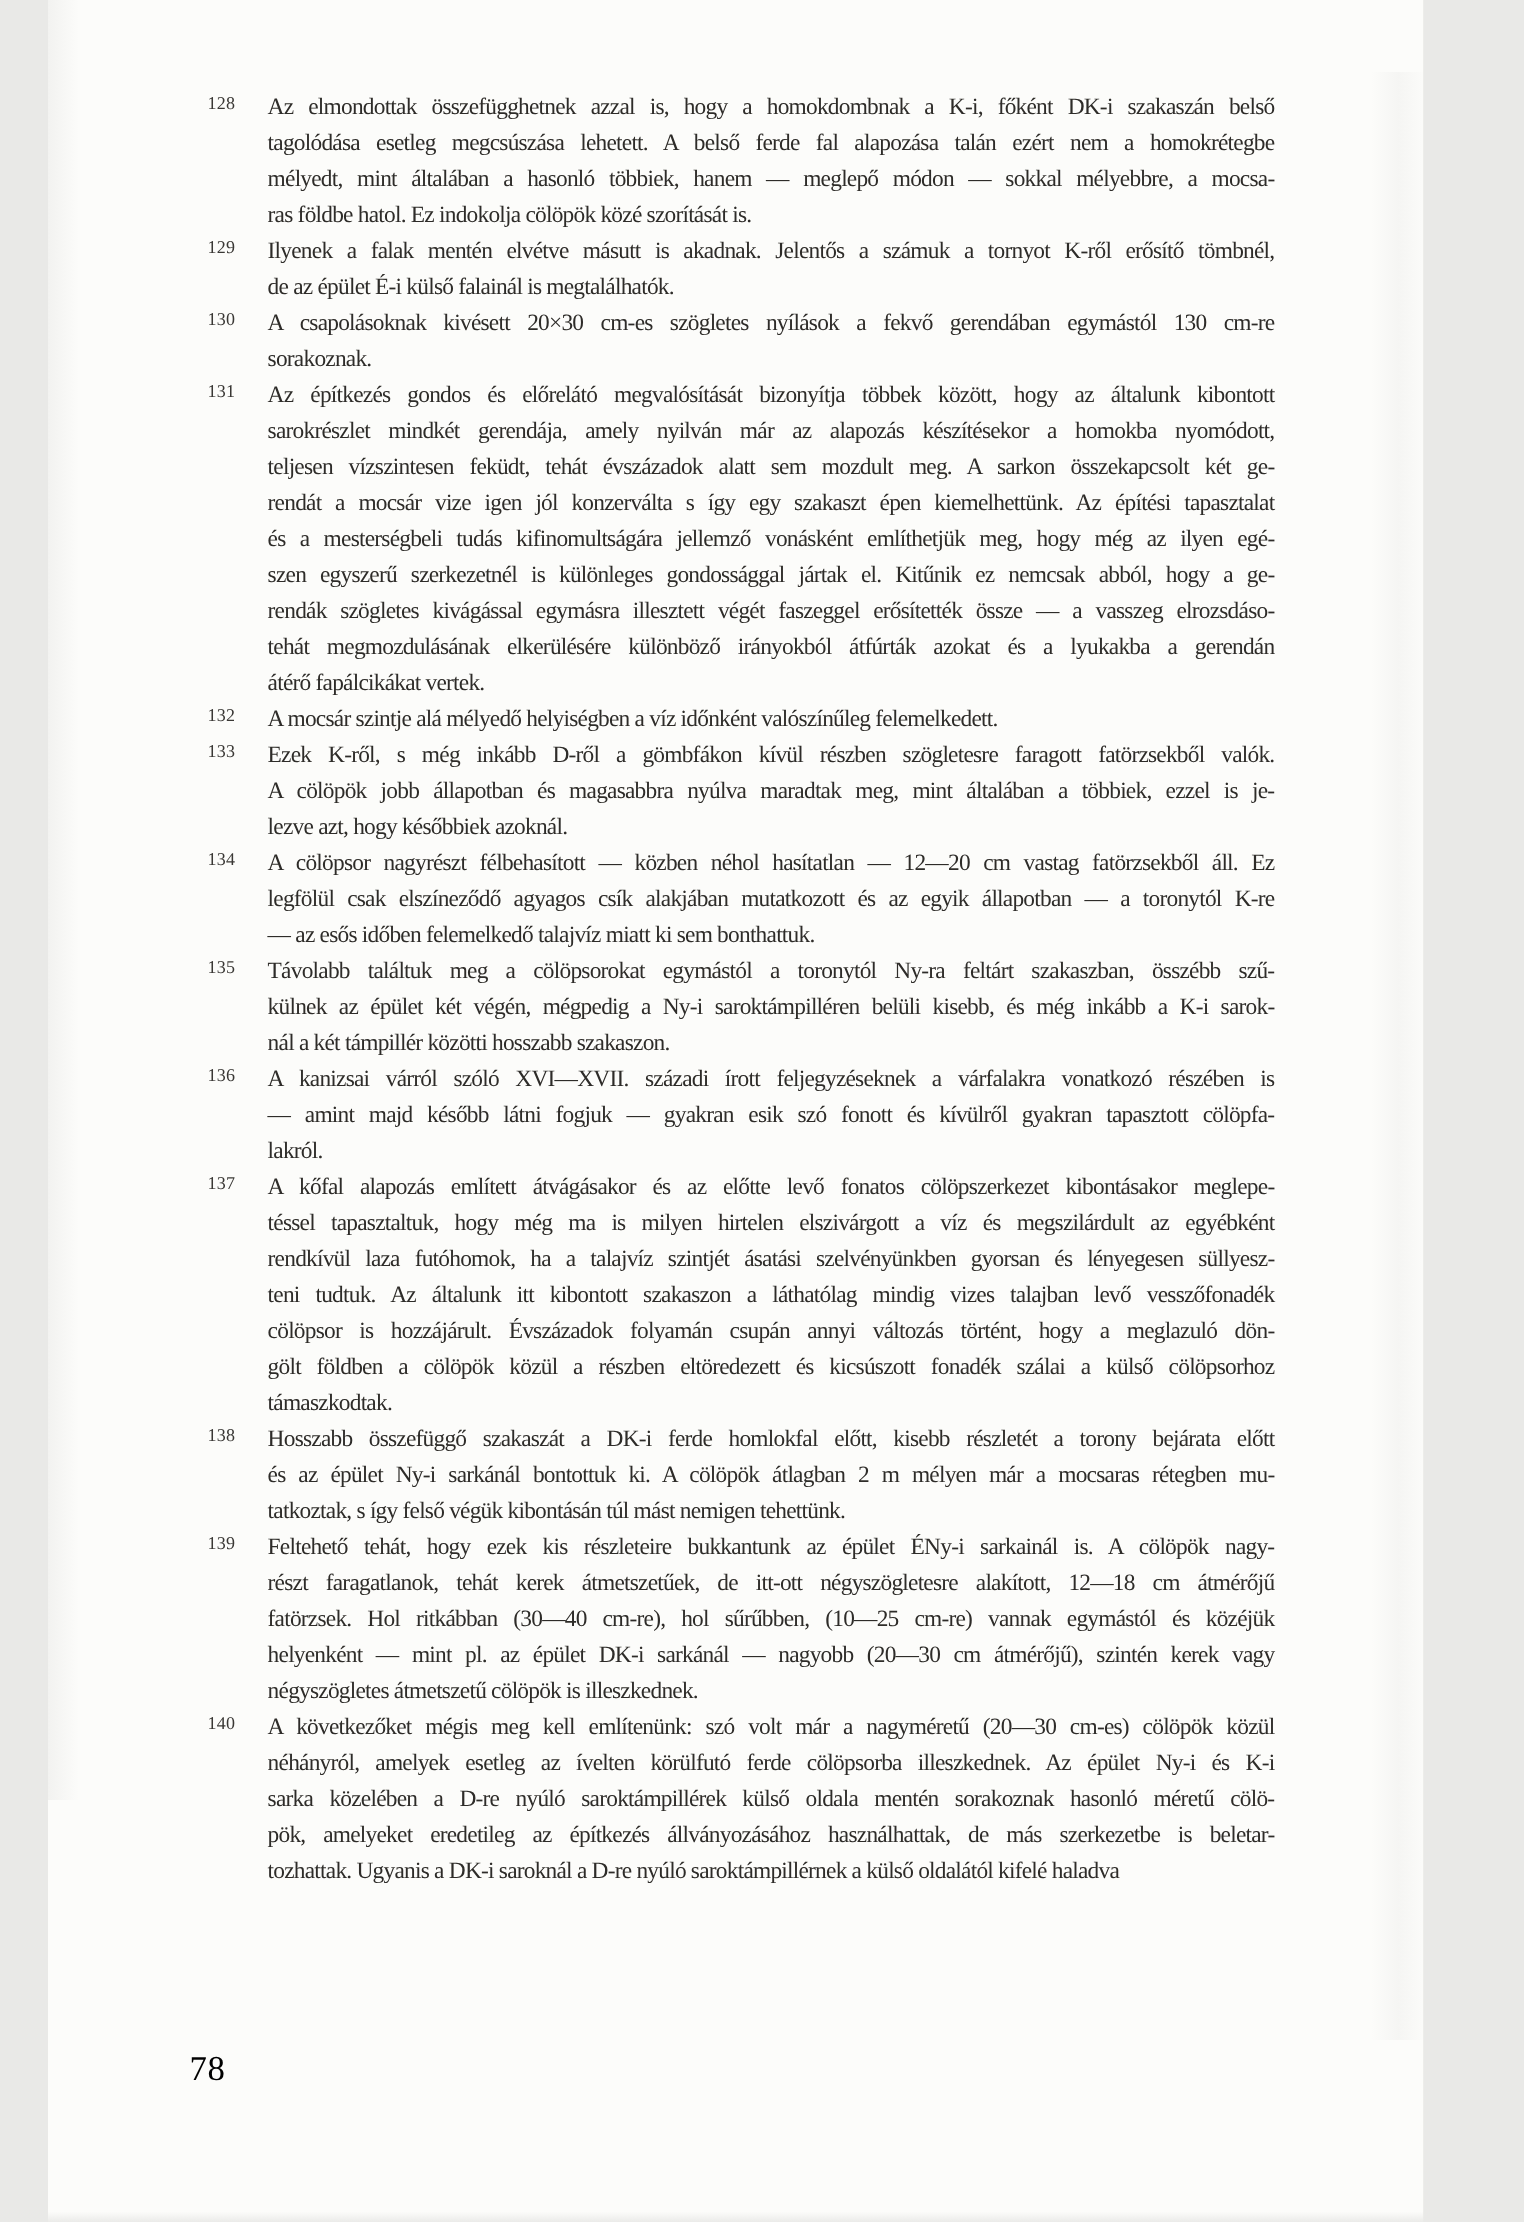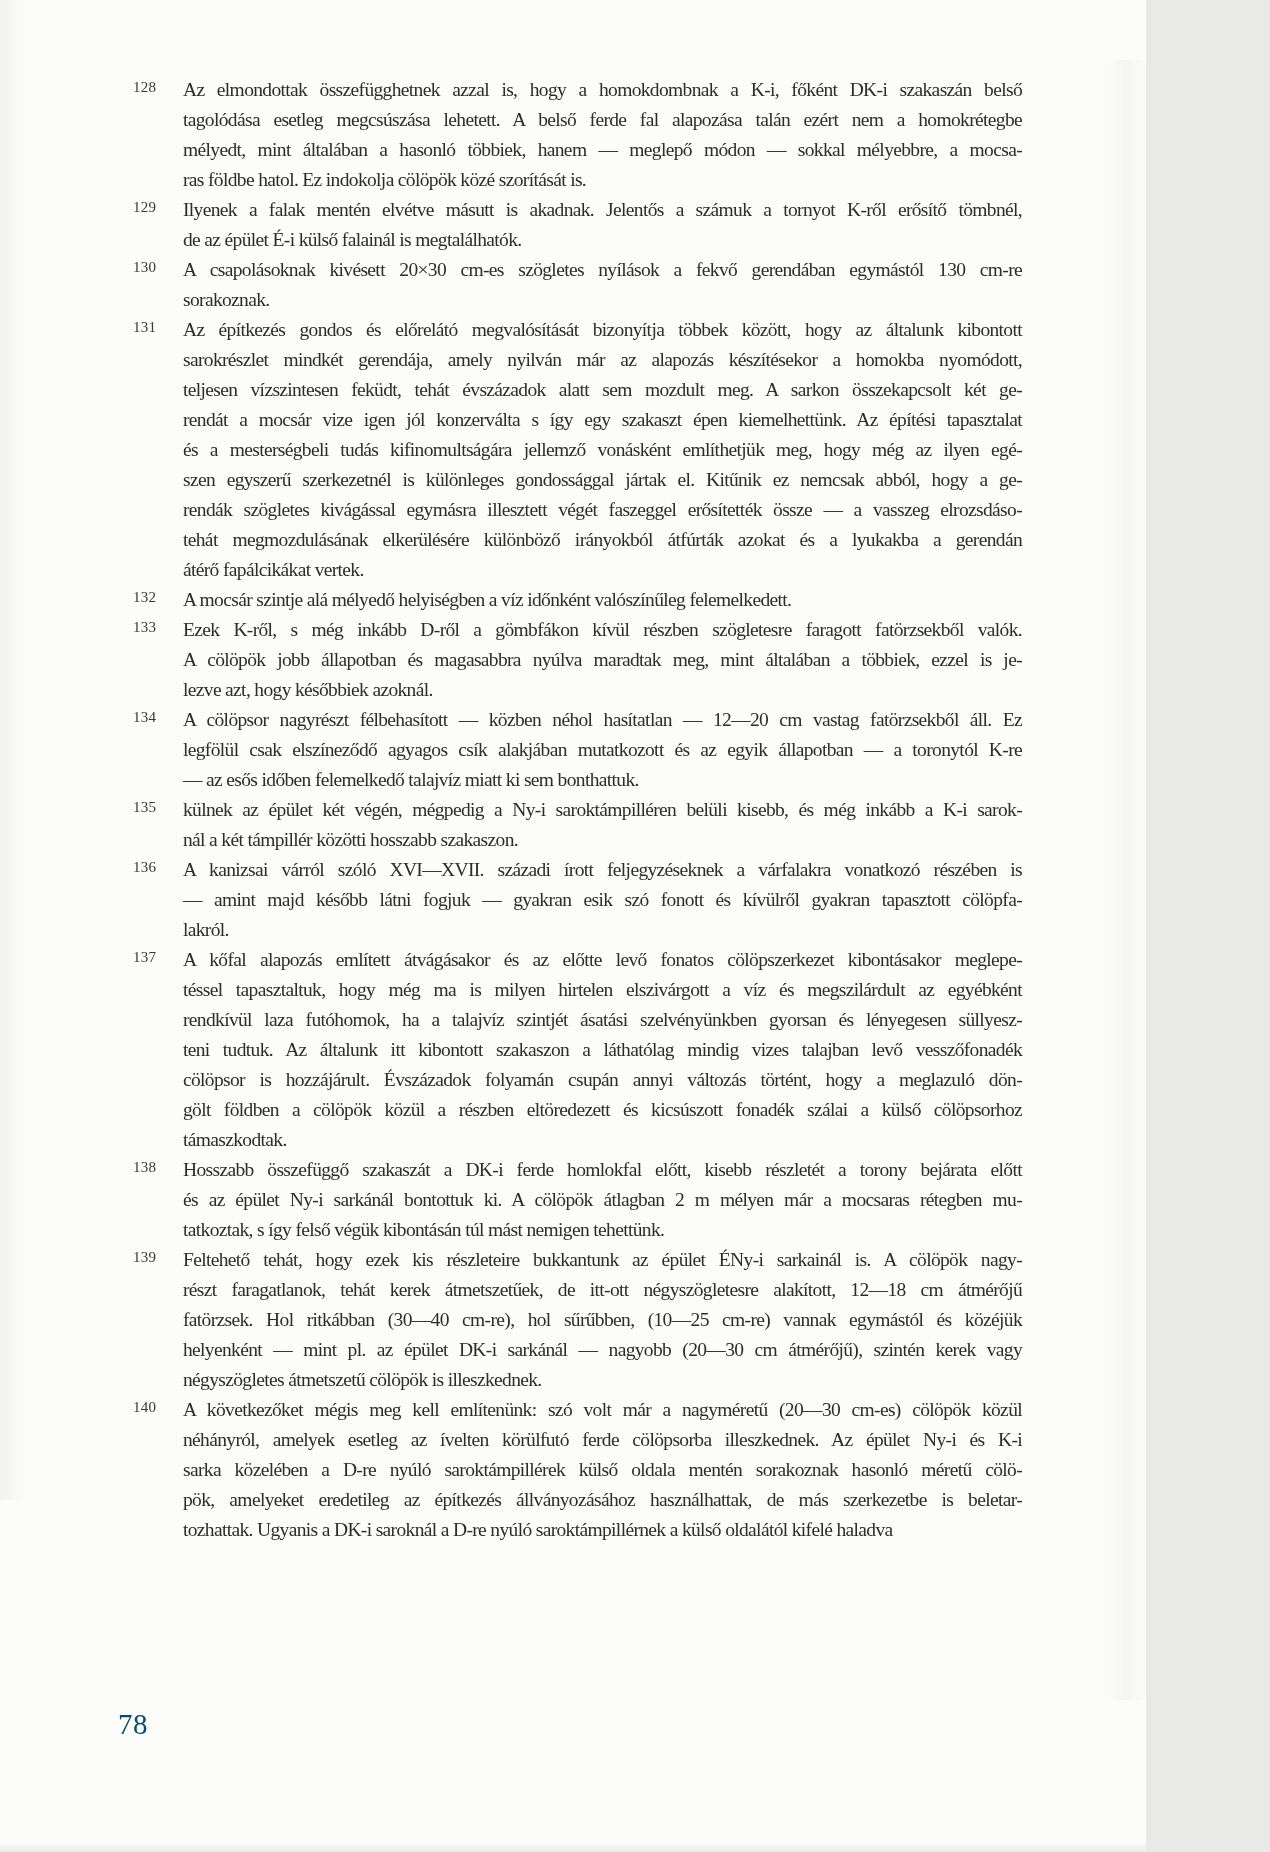--- a/index.html
+++ b/index.html
@@ -8,20 +8,21 @@
     background: #e9e9e7;
   }
   .page {
     position: relative;
     width: 1146px;
     height: 1852px;
     background: #fcfcfa;
     overflow: hidden;
     font-family: "Liberation Serif", "DejaVu Serif", serif;
     color: #2e2c29;
+    margin-left: 40px;
   }
   
   .artifact-left {
     position: absolute;
     left: 0; top: 0;
     width: 26px; height: 1500px;
     background: linear-gradient(to right, rgba(60,60,58,0.05), rgba(60,60,58,0.0));
     pointer-events: none;
   }
   .artifact-right {
@@ -68,21 +69,21 @@
   .line.last {
     text-align: right;
     text-align-last: left;
   }
   .page-number {
     position: absolute;
     left: 118px;
     top: 1708px;
     font-size: 29px;
     letter-spacing: 0.5px;
-    color: #0c4a6e;
+    color: #000000;
   }
 </style>
 </head>
 <body>
 
 <div class="page" style="background: rgb(252, 252, 250); color: rgb(46, 44, 41);">
   <div class="artifact-left"></div>
   <div class="artifact-right"></div>
   <div class="artifact-bottom"></div>
 
@@ -127,20 +128,21 @@
         <div class="line last">lezve azt, hogy későbbiek azoknál.</div>
       </div>
       <div class="note">
         <span class="note-num">134</span>
         <div class="line">A cölöpsor nagyrészt félbehasított — közben néhol hasítatlan — 12—20 cm vastag fatörzsekből áll. Ez</div>
         <div class="line">legfölül csak elszíneződő agyagos csík alakjában mutatkozott és az egyik állapotban — a toronytól K-re</div>
         <div class="line last">— az esős időben felemelkedő talajvíz miatt ki sem bonthattuk.</div>
       </div>
       <div class="note">
         <span class="note-num">135</span>
+        <div class="line">Távolabb találtuk meg a cölöpsorokat egymástól a toronytól Ny-ra feltárt szakaszban, összébb szű-</div>
         <div class="line">külnek az épület két végén, mégpedig a Ny-i saroktámpilléren belüli kisebb, és még inkább a K-i sarok-</div>
         <div class="line last">nál a két támpillér közötti hosszabb szakaszon.</div>
       </div>
       <div class="note">
         <span class="note-num">136</span>
         <div class="line">A kanizsai várról szóló XVI—XVII. századi írott feljegyzéseknek a várfalakra vonatkozó részében is</div>
         <div class="line">— amint majd később látni fogjuk — gyakran esik szó fonott és kívülről gyakran tapasztott cölöpfa-</div>
         <div class="line last">lakról.</div>
       </div>
       <div class="note">

